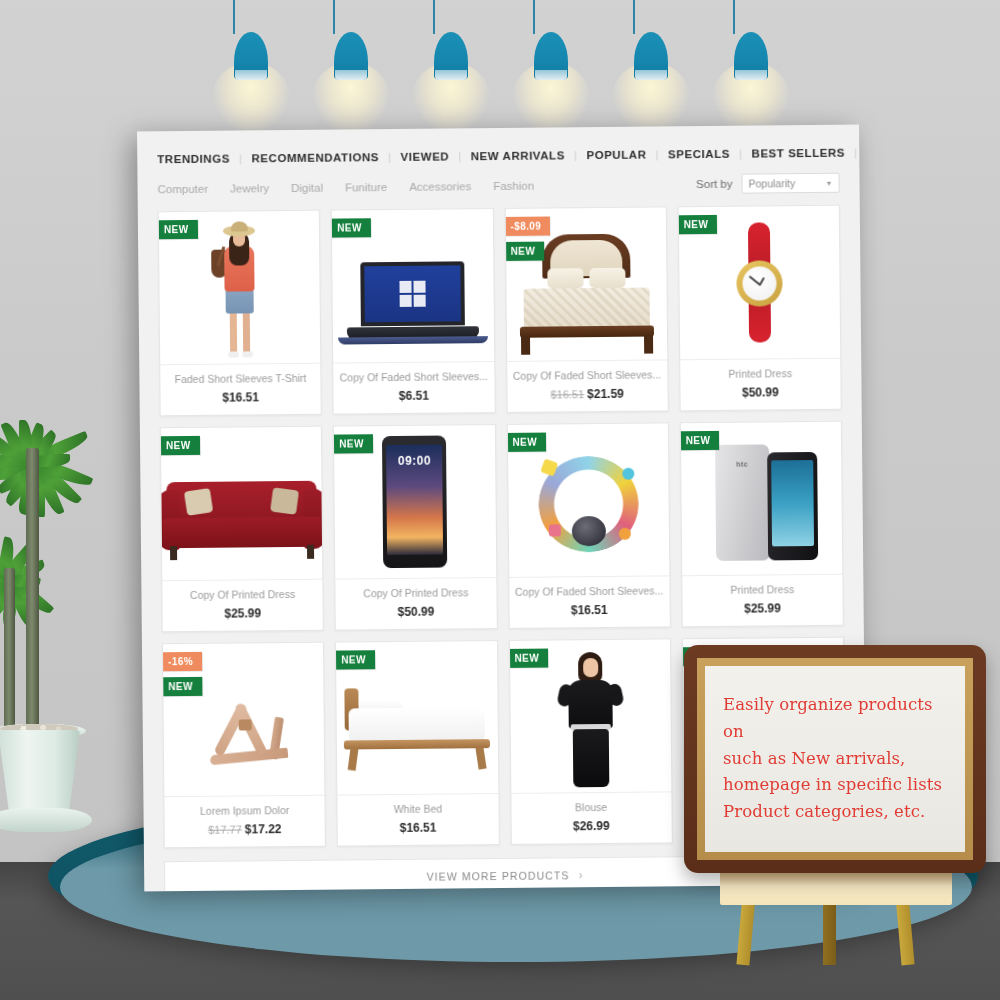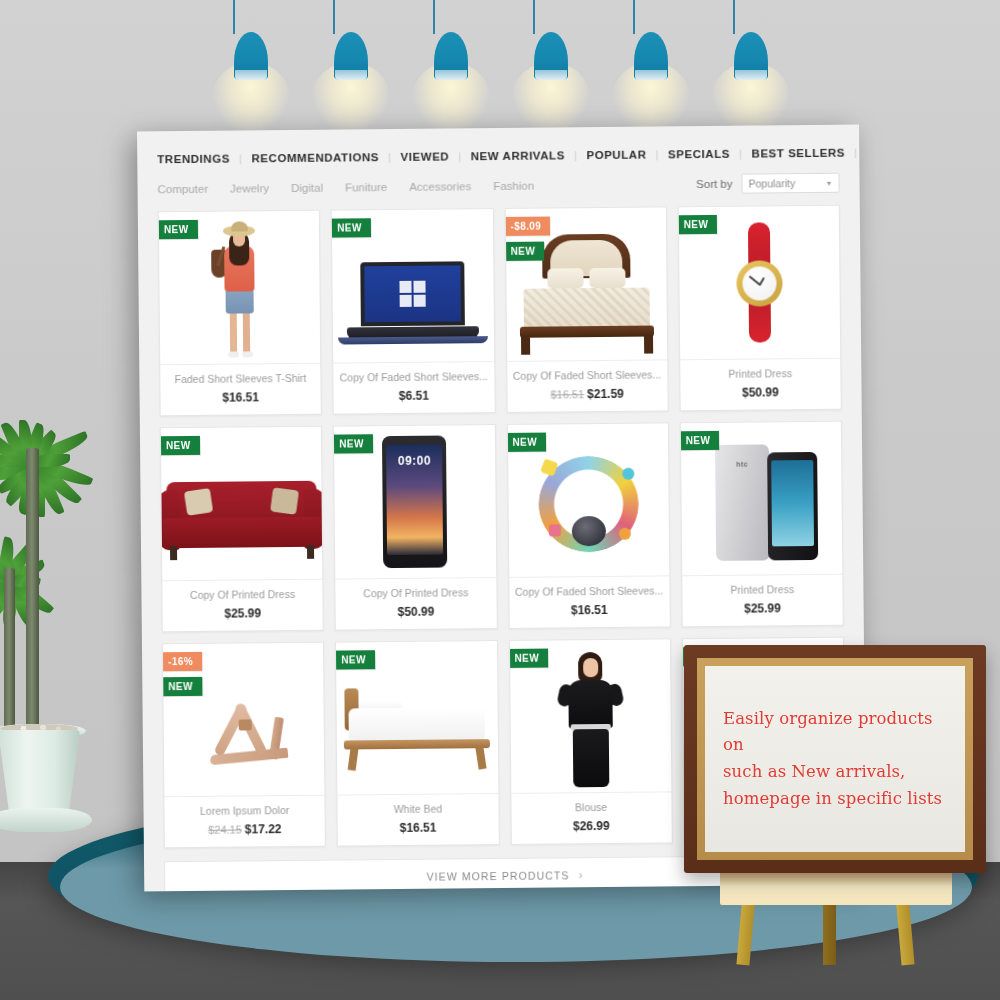--- a/index.html
+++ b/index.html
@@ -402,21 +402,21 @@
   .easel-leg.c { left:139px; background:linear-gradient(90deg,#8f6f20,#7a5d19); height:76px; }
   .easel-leg.r { left:214px; transform:rotate(-5deg); }
   .easel-tray {
     position:absolute; left:36px; bottom:60px; width:232px; height:36px;
     background:linear-gradient(180deg,#c9a86e 0%,#dec193 22%,#f6e9c4 46%,#f4e5bb 100%);
     border-radius:2px;
   }
   .sign-frame {
     position:absolute; left:0; top:0; width:302px; height:228px;
     background:linear-gradient(180deg,#6d3a22,#5a2e19);
-    border-radius:3px;
+    border-radius:14px;
     box-shadow: 0 8px 18px rgba(0,0,0,.3);
   }
   .sign-inner {
     position:absolute; left:13px; top:13px; right:13px; bottom:13px;
     background:linear-gradient(180deg,#c9a15c,#b68c4a);
   }
   .sign-board {
     position:absolute; left:8px; top:8px; right:8px; bottom:8px;
     background:linear-gradient(180deg,#f3f1ec,#e9e7e2);
     padding:22px 18px;
@@ -728,21 +728,21 @@
             <div class="art">
               <div class="sh-heel"></div>
               <div class="sh-sole"></div>
               <div class="sh-s1"></div>
               <div class="sh-s2"></div>
               <div class="sh-buck"></div>
             </div>
           </div>
           <div class="info">
             <div class="pname">Lorem Ipsum Dolor</div>
-            <div class="price"><span class="old">$24.15</span><span>$17.22</span></div>
+            <div class="price"><span class="old">$17.77</span><span>$17.22</span></div>
           </div>
         </div>
         <div class="card">
           <div class="thumb">
             <div class="badges">
               <span class="badge new">NEW</span>
             </div>
             <div class="art">
               <div class="wb-head"></div>
               <div class="wb-pil"></div>
@@ -809,17 +809,18 @@
   <div class="easel-leg c"></div>
   <div class="easel-leg r"></div>
   <div class="easel-tray"></div>
   <div class="sign-frame">
     <div class="sign-inner">
       <div class="sign-board">
         <div class="sign-text">
           <div>Easily organize products on</div>
           <div>such as New arrivals,</div>
           <div>homepage in specific lists</div>
+          <div>Product categories, etc.</div>
         </div>
       </div>
     </div>
   </div>
 </div>
 
 </body></html>

